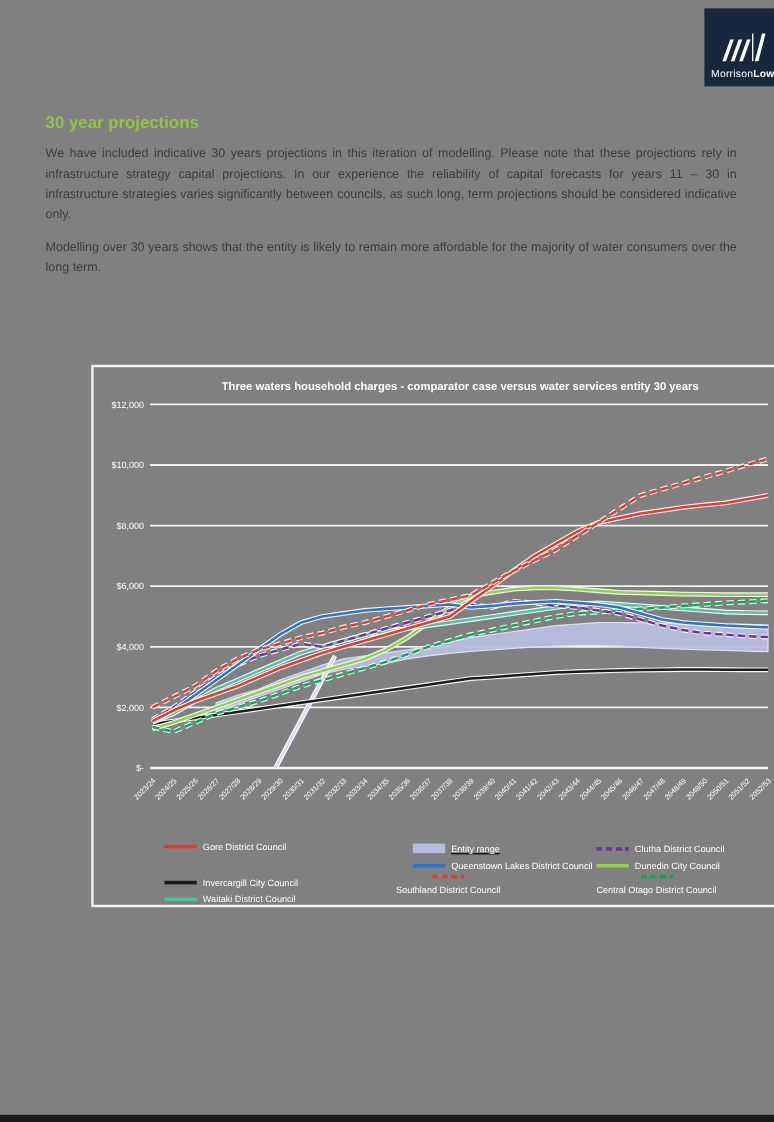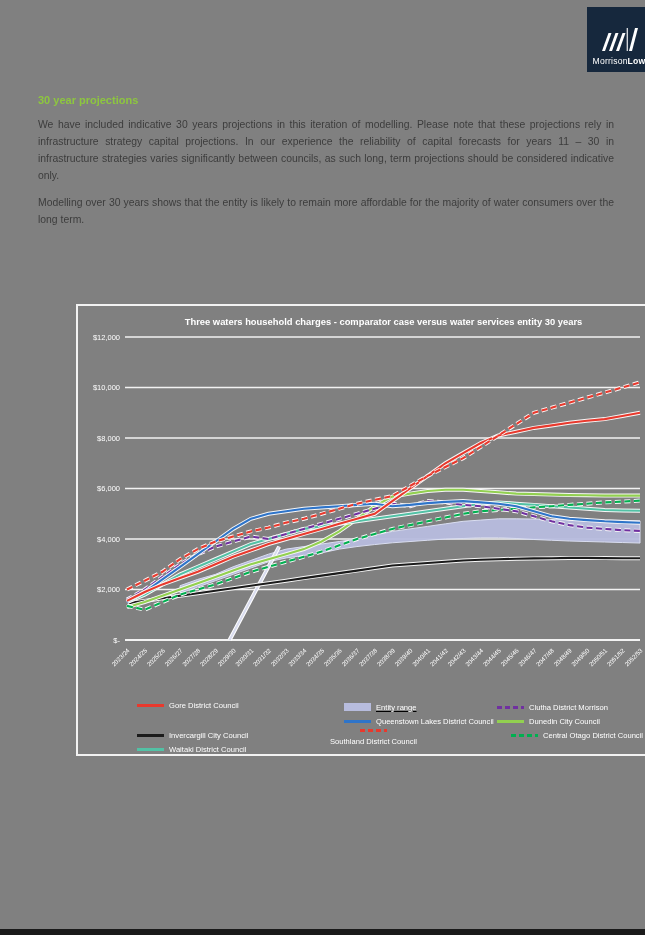--- a/index.html
+++ b/index.html
@@ -10,21 +10,21 @@
   }
   .logo{
     position:absolute;left:551px;top:7px;width:64px;height:65px;
     background:#16283d;display:flex;flex-direction:column;
     align-items:center;justify-content:flex-end;padding-bottom:6px;box-sizing:border-box;margin-left:36px;
   }
   .logo-mark{margin-bottom:3px}
   .logo-text{color:#ffffff;font-size:8.6px;letter-spacing:.2px;white-space:nowrap}
   .logo-text b{font-weight:bold}
   .content{position:absolute;left:38px;top:0;width:576px}
-  h1.sec{color:#8dc63f;font-size:11px;font-weight:bold;margin:94px 0 0;}
+  h1.sec{color:#8dc63f;font-size:14px;font-weight:bold;margin:94px 0 0;}
   h2.sec{color:#8dc63f;font-size:11.5px;font-weight:bold;margin:15px 0 0;}
   p.body{color:#3c3c3c;font-size:10.4px;line-height:1.62;text-align:justify;margin:11px 0 0}
   .chart-box{
     position:absolute;left:36px;top:304px;width:577px;height:452px;
     border:2px solid #f2f2f2;box-sizing:border-box;margin-left:40px;
   }
   #chart-svg{position:absolute;left:0;top:0}
   .legend-item{position:absolute;display:flex;align-items:center;gap:5px;height:12px}
   .sw{width:27px;height:3px;flex:0 0 auto}
   .sw.box{height:8px}
@@ -125,21 +125,21 @@
       <path d="M49.0 283.5 L66.7 274.7 L84.4 265.8 L102.1 253.2 L119.8 243.1 L137.4 235.5 L155.1 230.5 L172.8 225.4 L190.5 221.6 L208.2 216.6 L225.9 212.8 L243.6 207.8 L261.3 202.7 L279.0 197.7 L296.7 193.9 L314.3 190.1 L332.0 180.0 L349.7 169.9 L367.4 161.0 L385.1 152.2 L402.8 140.8 L420.5 129.5 L438.2 118.1 L455.9 106.8 L473.6 101.7 L491.2 96.7 L508.9 91.6 L526.6 86.6 L544.3 81.5 L562.0 76.4" fill="none" stroke="#f7f7f7" stroke-width="4" stroke-dasharray="6 3.5"></path>
       <path d="M49.0 283.5 L66.7 274.7 L84.4 265.8 L102.1 253.2 L119.8 243.1 L137.4 235.5 L155.1 230.5 L172.8 225.4 L190.5 221.6 L208.2 216.6 L225.9 212.8 L243.6 207.8 L261.3 202.7 L279.0 197.7 L296.7 193.9 L314.3 190.1 L332.0 180.0 L349.7 169.9 L367.4 161.0 L385.1 152.2 L402.8 140.8 L420.5 129.5 L438.2 118.1 L455.9 106.8 L473.6 101.7 L491.2 96.7 L508.9 91.6 L526.6 86.6 L544.3 81.5 L562.0 76.4" fill="none" stroke="#e8392d" stroke-width="2.1" stroke-dasharray="6 3.5"></path>
     </svg>
   <div id="legend">
       <div class="legend-item" style="left: 266px; top: 395px; text-decoration: underline;">
         <span class="sw box" style="background: rgb(183, 188, 222);"></span>
         <span class="legend-label">Entity range</span>
       </div>
       <div class="legend-item" style="left: 419px; top: 395px;">
         <span class="sw" style="background: repeating-linear-gradient(90deg, rgb(112, 48, 160) 0px, rgb(112, 48, 160) 5px, rgba(0, 0, 0, 0) 5px, rgba(0, 0, 0, 0) 8px);"></span>
-        <span class="legend-label">Clutha District Morrison</span>
+        <span class="legend-label">Clutha District Council</span>
       </div>
       <div class="legend-item" style="left: 59px; top: 393px; text-align: center;">
         <span class="sw" style="background: rgb(232, 57, 45);"></span>
         <span class="legend-label">Gore District Council</span>
       </div>
       <div class="legend-item" style="left: 266px; top: 409px;">
         <span class="sw" style="background: rgb(46, 116, 201);"></span>
         <span class="legend-label">Queenstown Lakes District Council</span>
       </div>
       <div class="legend-item" style="left: 419px; top: 409px;">
@@ -147,21 +147,21 @@
         <span class="legend-label">Dunedin City Council</span>
       </div>
       <div class="legend-item" style="left: 59px; top: 423px;">
         <span class="sw" style="background: rgb(27, 27, 27);"></span>
         <span class="legend-label">Invercargill City Council</span>
       </div>
       <div class="legend-item" style="left: 252px; top: 423px; flex-direction: column;">
         <span class="sw" style="background: repeating-linear-gradient(90deg, rgb(232, 57, 45) 0px, rgb(232, 57, 45) 5px, rgba(0, 0, 0, 0) 5px, rgba(0, 0, 0, 0) 8px);"></span>
         <span class="legend-label">Southland District Council</span>
       </div>
-      <div class="legend-item" style="left: 433px; top: 423px;">
+      <div class="legend-item" style="left: 419px; top: 423px; flex-direction: column;">
         <span class="sw" style="background: repeating-linear-gradient(90deg, rgb(0, 176, 80) 0px, rgb(0, 176, 80) 5px, rgba(0, 0, 0, 0) 5px, rgba(0, 0, 0, 0) 8px);"></span>
         <span class="legend-label">Central Otago District Council</span>
       </div>
       <div class="legend-item" style="left: 59px; top: 437px;">
         <span class="sw" style="background: rgb(82, 193, 165);"></span>
         <span class="legend-label">Waitaki District Council</span>
       </div>
     </div>
 </div>
 

